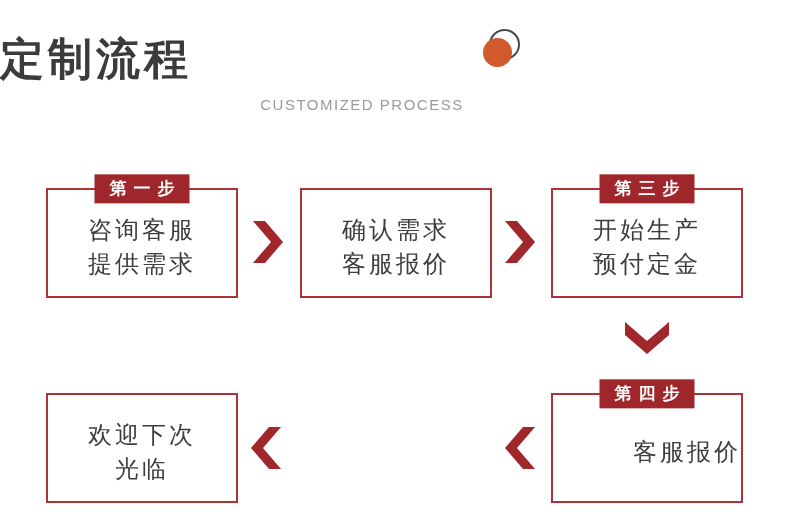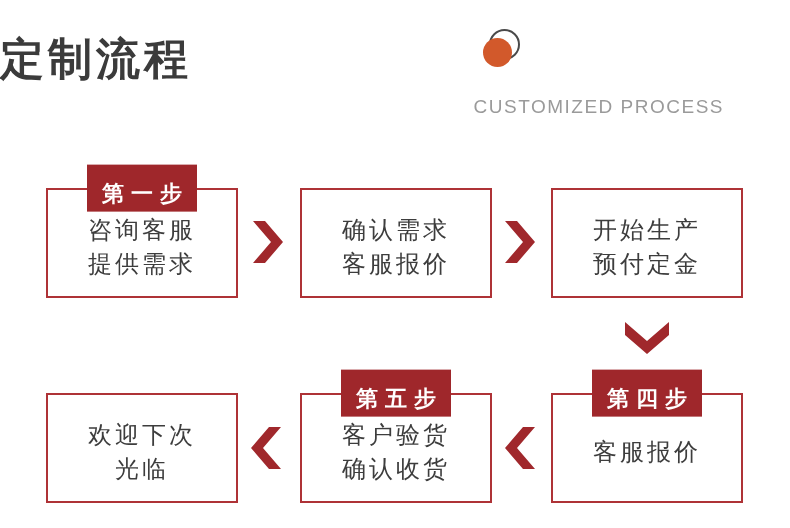--- a/index.html
+++ b/index.html
@@ -32,22 +32,22 @@
     font-size: 44px;
     font-weight: bold;
     letter-spacing: 4px;
     color: var(--title-text, #3b3b3b);
   }
   .subtitle {
     position: absolute;
     top: 96px;
     left: 0;
     width: 724px;
-    text-align: right;
-    font-size: 19px;
+    text-align: center;
+    font-size: 15px;
     letter-spacing: 1.5px;
     color: var(--subtitle-text, #9a9a9a);
   }
   .decor { position: absolute; left: 0; top: 0; }
   .decor .ring {
     position: absolute;
     left: 489px;
     top: 29px;
     width: 31px;
     height: 31px;
@@ -76,38 +76,38 @@
     align-items: center;
     justify-content: center;
   }
   .step .badge {
     position: absolute;
     top: 0;
     left: 50%;
     transform: translate(-50%, -54%);
     background: var(--badge-red, #9f272b);
     color: #ffffff;
-    font-size: 22px;
+    font-size: 17px;
     font-weight: bold;
     letter-spacing: 7px;
-    padding: 14px 8px 3px 15px;
+    padding: 3px 8px 3px 15px;
     white-space: nowrap;
   }
   .step .lines {
     text-align: center;
     font-size: 24px;
     letter-spacing: 3px;
     line-height: 34px;
     color: var(--body-text, #3d3d3d);
     margin-top: 8px;
   }
   .pos-b1 { left: 46px;  top: 188px; }
   .pos-b2 { left: 300px; top: 188px; }
   .pos-b3 { left: 551px; top: 188px; }
-  .pos-b4 { left: 551px; top: 393px; }
+  .pos-b4 { left: 551px; top: 393px; justify-content: flex-end; }
   .pos-b5 { left: 300px; top: 393px; }
   .pos-b6 { left: 46px;  top: 393px; }
   .arrow { position: absolute; }
   .arrow polygon { fill: var(--accent-red, #a0282c); }
   .pos-a1 { left: 253px; top: 221px; }
   .pos-a2 { left: 505px; top: 221px; }
   .pos-a3 { left: 625px; top: 322px; }
   .pos-a4 { left: 505px; top: 427px; }
   .pos-a5 { left: 251px; top: 427px; }
 </style>
@@ -141,20 +141,21 @@
       <div>确认需求</div>
       <div>客服报价</div>
     </div>
   </div>
 
   <svg class="arrow pos-a2" width="30" height="42" viewBox="0 0 30 42">
     <polygon points="0,0 12,0 30,21 12,42 0,42 18,21"></polygon>
   </svg>
 
   <div class="step pos-b3">
+    <div class="badge">第三步</div>
     <div class="lines">
       <div>开始生产</div>
       <div>预付定金</div>
     </div>
   </div>
 
   <svg class="arrow pos-a3" width="44" height="32" viewBox="0 0 44 32">
     <polygon points="0,0 0,13 22,32 44,13 44,0 22,19"></polygon>
   </svg>
 
@@ -162,27 +163,20 @@
     <div class="badge">第四步</div>
     <div class="lines">
       <div>客服报价</div>
     </div>
   </div>
 
   <svg class="arrow pos-a4" width="30" height="42" viewBox="0 0 30 42">
     <polygon points="30,0 18,0 0,21 18,42 30,42 12,21"></polygon>
   </svg>
 
-  <div class="step pos-b5">
-    <div class="badge">第五步</div>
-    <div class="lines">
-      <div>客户验货</div>
-      <div>确认收货</div>
-    </div>
-  </div>
 
   <svg class="arrow pos-a5" width="30" height="42" viewBox="0 0 30 42">
     <polygon points="30,0 18,0 0,21 18,42 30,42 12,21"></polygon>
   </svg>
 
   <div class="step pos-b6">
     <div class="lines">
       <div>欢迎下次</div>
       <div>光临</div>
     </div>

